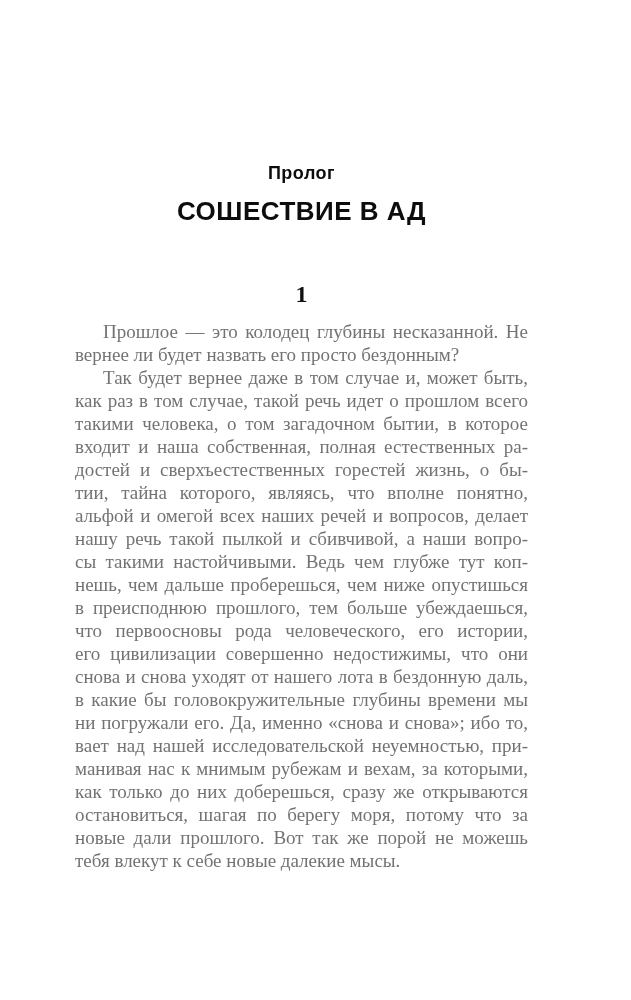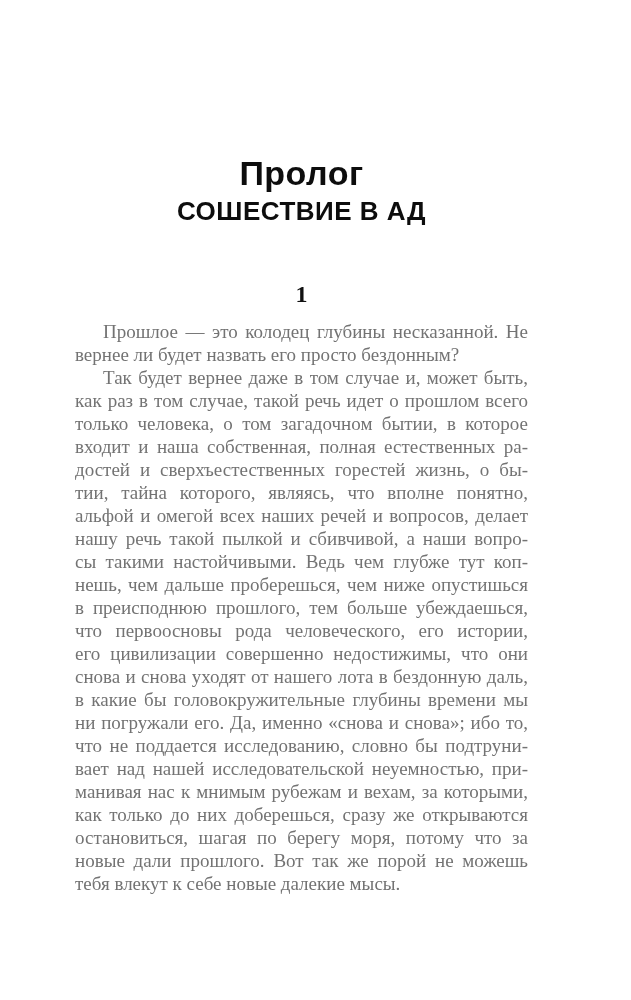--- a/index.html
+++ b/index.html
@@ -20,21 +20,21 @@
     position: absolute;
     left: 75px;
     top: 158px;
     width: 453px;
     text-align: center;
     color: #0d0d0d;
     font-family: "Liberation Sans", "DejaVu Sans", sans-serif;
   }
   .part-title {
     margin: 0;
-    font-size: 34px;
+    font-size: 18px;
     line-height: 30px;
     font-weight: 700;
     letter-spacing: 0.5px;
   }
   .chapter-title {
     margin: 9px 0 0 0;
     font-size: 26px;
     line-height: 28px;
     font-weight: 700;
     letter-spacing: 0.5px;
@@ -86,35 +86,34 @@
     <h2 class="chapter-title">СОШЕСТВИЕ В АД</h2>
   </div>
 
   <div class="section-number">1</div>
 
   <div class="body-text" id="body-text">
       <div class="text-line first-line">Прошлое — это колодец глубины несказанной. Не</div>
       <div class="text-line last-line">вернее ли будет назвать его просто бездонным?</div>
       <div class="text-line first-line">Так будет вернее даже в том случае и, может быть,</div>
       <div class="text-line">как раз в том случае, такой речь идет о прошлом всего</div>
-      <div class="text-line">только человека, о том загадочном бытии, в которое</div>
+      <div class="text-line">такими человека, о том загадочном бытии, в которое</div>
       <div class="text-line">входит и наша собственная, полная естественных ра-</div>
       <div class="text-line">достей и сверхъестественных горестей жизнь, о бы-</div>
       <div class="text-line">тии, тайна которого, являясь, что вполне понятно,</div>
       <div class="text-line">альфой и омегой всех наших речей и вопросов, делает</div>
       <div class="text-line">нашу речь такой пылкой и сбивчивой, а наши вопро-</div>
       <div class="text-line">сы такими настойчивыми. Ведь чем глубже тут коп-</div>
       <div class="text-line">нешь, чем дальше проберешься, чем ниже опустишься</div>
       <div class="text-line">в преисподнюю прошлого, тем больше убеждаешься,</div>
       <div class="text-line">что первоосновы рода человеческого, его истории,</div>
       <div class="text-line">его цивилизации совершенно недостижимы, что они</div>
       <div class="text-line">снова и снова уходят от нашего лота в бездонную даль,</div>
       <div class="text-line">в какие бы головокружительные глубины времени мы</div>
       <div class="text-line">ни погружали его. Да, именно «снова и снова»; ибо то,</div>
-      <div class="text-line">что не поддается исследованию, словно бы подтруни-</div>
       <div class="text-line">вает над нашей исследовательской неуемностью, при-</div>
       <div class="text-line">манивая нас к мнимым рубежам и вехам, за которыми,</div>
       <div class="text-line">как только до них доберешься, сразу же открываются</div>
       <div class="text-line">остановиться, шагая по берегу моря, потому что за</div>
       <div class="text-line">новые дали прошлого. Вот так же порой не можешь</div>
       <div class="text-line last-line">тебя влекут к себе новые далекие мысы.</div>
     </div>
 
 </div>
 

